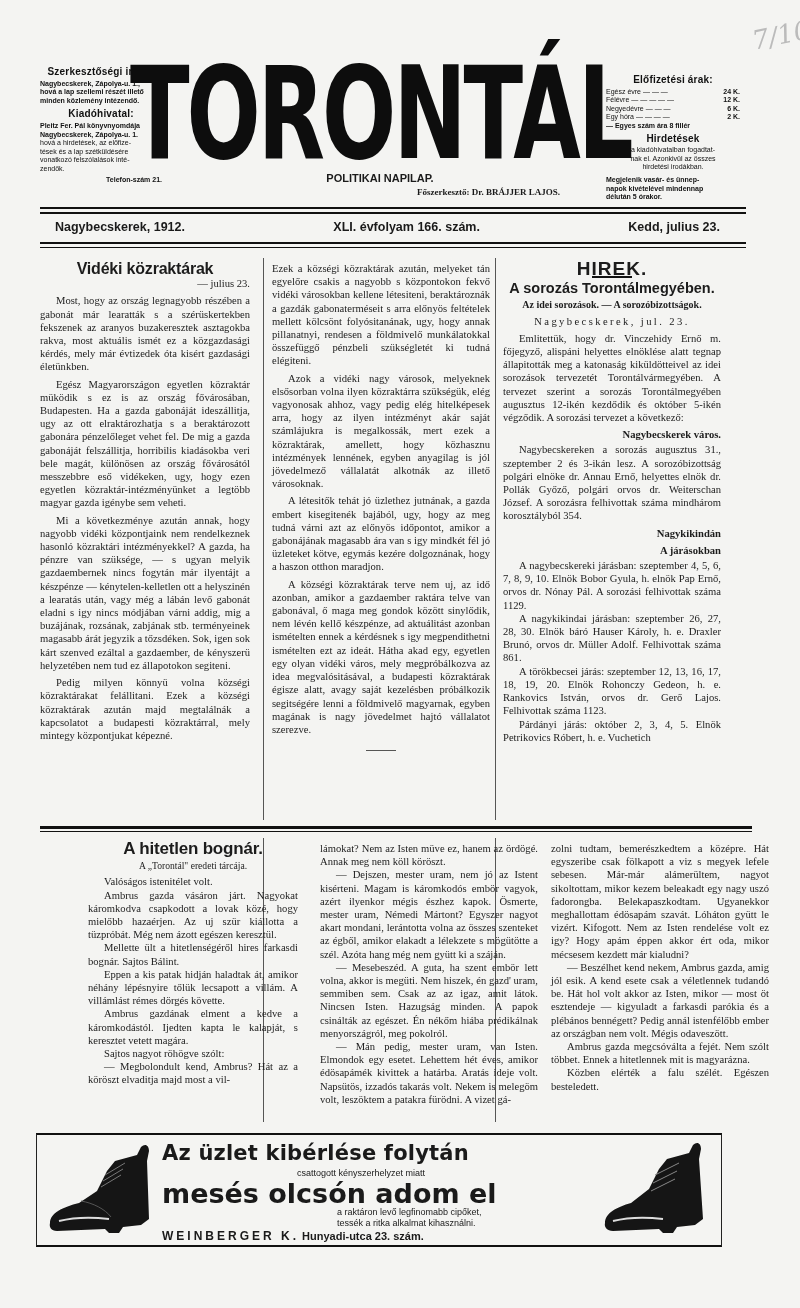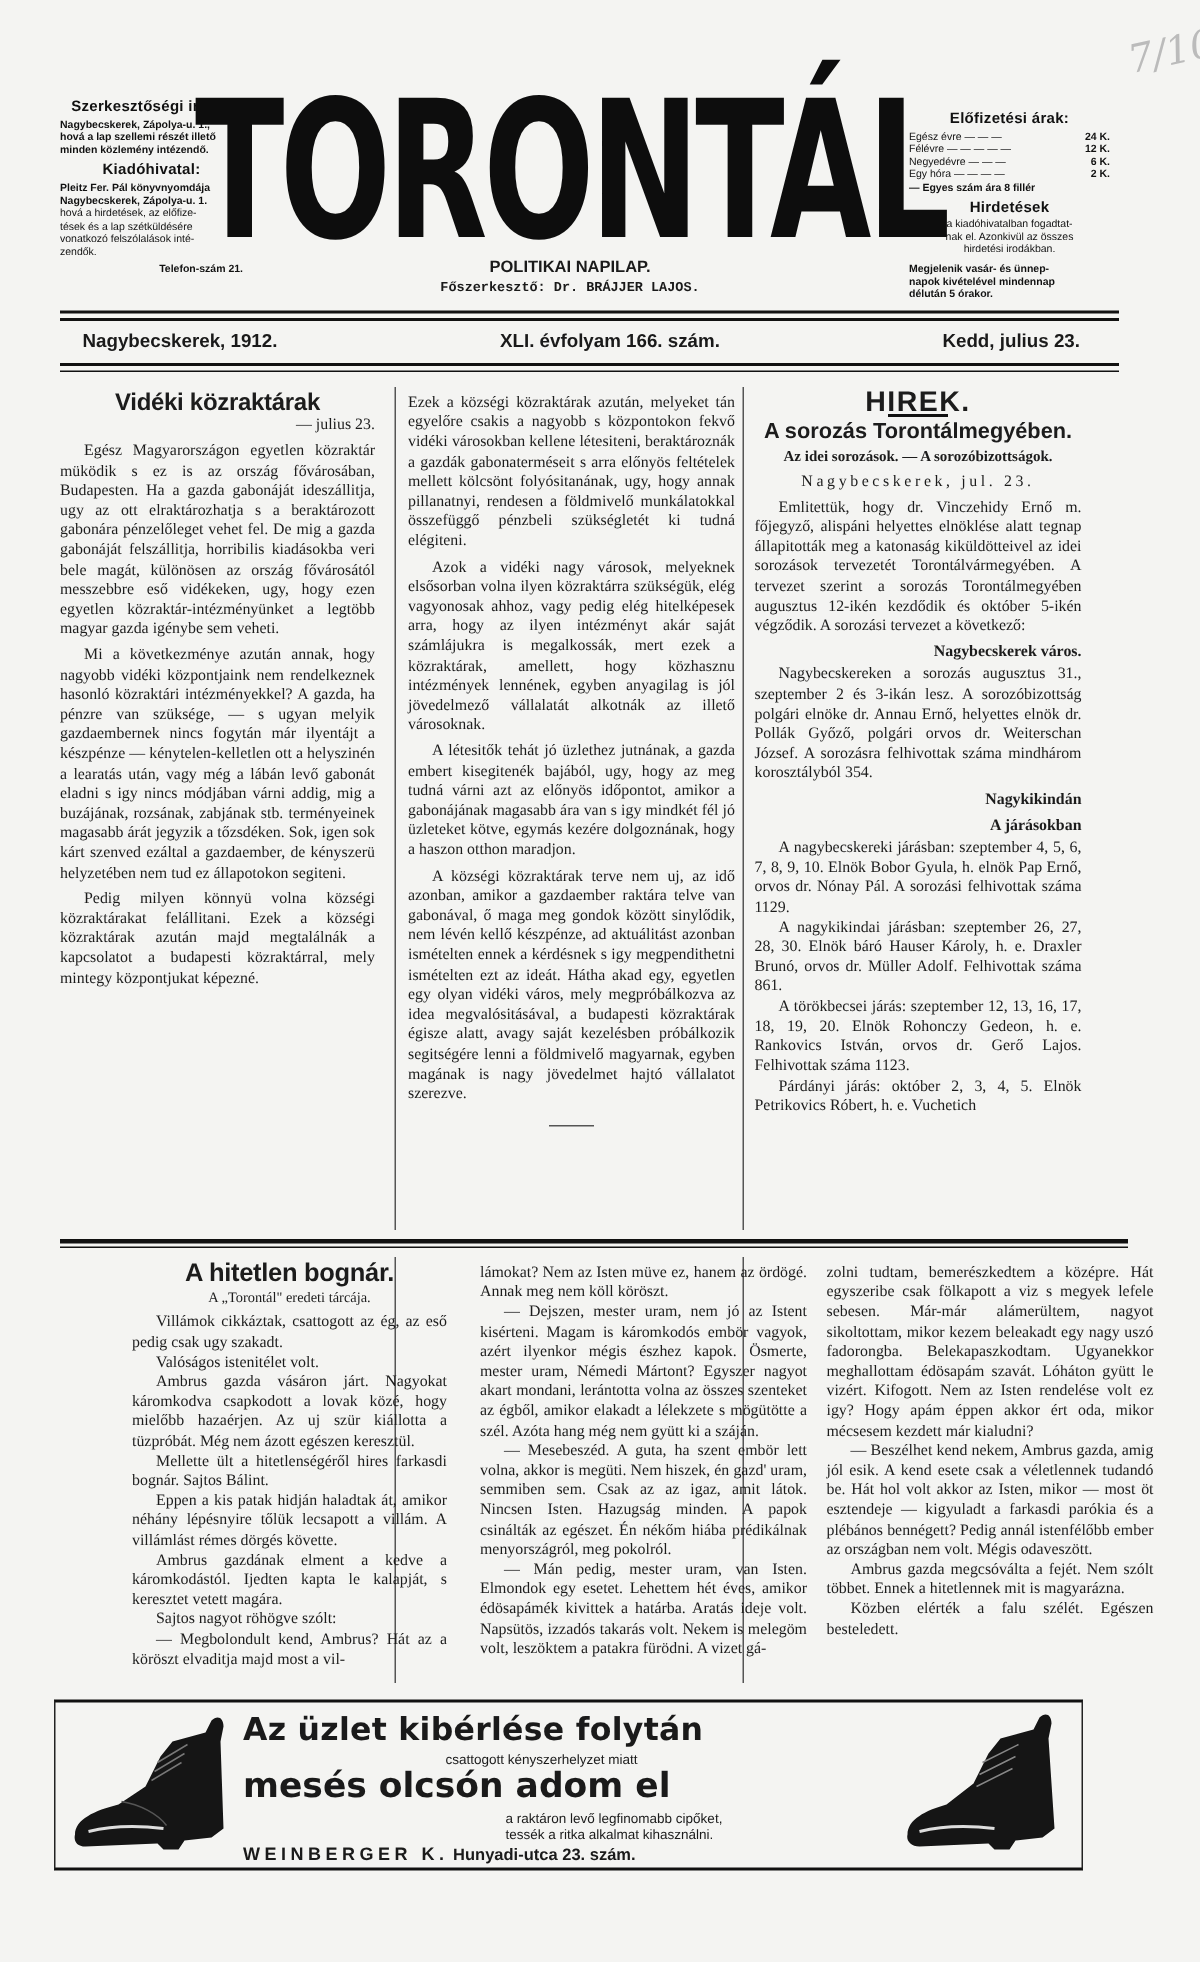--- a/index.html
+++ b/index.html
@@ -24,21 +24,21 @@
   .price-row { display: flex; justify-content: space-between; }
   .center { text-align: center; }
 
   
   .logo { left: 170px; top: 56px; width: 420px; height: 112px; display: flex; justify-content: center; align-items: flex-end; }
   .logo span {
     font-family: "DejaVu Sans", sans-serif; font-weight: bold; font-size: 118px; line-height: 100px;
     letter-spacing: -4px; color: #0d0d0d; transform: scaleX(0.74) scaleY(1.08); display: inline-block; transform-origin: center bottom;
   }
   .subtitle { left: 200px; top: 172px; width: 360px; text-align: center; font-family: "Liberation Sans", sans-serif; font-weight: bold; font-size: 11px; }
-  .editor { left: 200px; top: 187px; width: 360px; text-align: center; font-family: Liberation Mono, monospace; font-weight: bold; font-size: 9px; }
+  .editor { left: 200px; top: 187px; width: 360px; text-align: right; font-family: Liberation Serif, serif; font-weight: bold; font-size: 9px; }
 
   
   .rule { background: #111; }
   .r1 { left: 40px; top: 207px; width: 706px; height: 2px; }
   .r2 { left: 40px; top: 212px; width: 706px; height: 2px; }
   .r3 { left: 40px; top: 242px; width: 706px; height: 2px; }
   .r4 { left: 40px; top: 247px; width: 706px; height: 1px; }
   .dateline { left: 55px; top: 220px; width: 665px; display: flex; justify-content: space-between; font-family: "Liberation Sans", sans-serif; font-weight: bold; font-size: 12.5px; text-align: right; }
 
   
@@ -70,21 +70,21 @@
 
   .tarca-sub { text-align: center; font-size: 9.6px; margin-bottom: 3px; }
   .col.lower { top: 842px; margin-left: 48px; }
   .col.lower p { text-indent: 16px; }
   .col.lower p + p { margin-top: 0; }
 
   
   .ad { left: 36px; top: 1133px; width: 684px; height: 110px; border-top: 2px solid #111; border-bottom: 2px solid #111; border-left: 1px solid #222; border-right: 1px solid #222; }
   .ad-h1 { left: 125px; top: 6px; font-family: "DejaVu Sans", sans-serif; font-weight: bold; font-size: 21px; letter-spacing: 0.2px; }
   .ad-s1 { left: 228px; top: 33px; font-family: "Liberation Sans", sans-serif; font-size: 9px; }
-  .ad-h2 { left: 125px; top: 43px; font-family: "DejaVu Sans", sans-serif; font-weight: bold; font-size: 23px; text-align: center; }
+  .ad-h2 { left: 125px; top: 43px; font-family: "DejaVu Sans", sans-serif; font-weight: bold; font-size: 27px; text-align: center; }
   .ad-s2 { left: 226px; top: 72px; font-family: "Liberation Sans", sans-serif; font-size: 9px; line-height: 11px; text-align: right; width: 140px; }
   .ad-sig { left: 125px; top: 94px; font-family: "Liberation Sans", sans-serif; font-weight: bold; font-size: 11px; }
   .ad-sig .firm { letter-spacing: 3px; font-size: 12px; }
   .shoe { top: 6px; width: 112px; height: 98px; }
   .shoe-l { left: 8px; }
   .shoe-r { left: 564px; }
 </style>
 </head>
 <body>
 
@@ -149,20 +149,21 @@
 </div>
 <div class="abs rule r3"></div>
 <div class="abs rule r4"></div>
 
 <div class="abs vdiv vd1"></div>
 <div class="abs vdiv vd2"></div>
 
 <div class="abs col col1">
   <div class="art-title">Vidéki közraktárak</div>
   <div class="dateright">— julius 23.</div>
+  <p>Most, hogy az ország legnagyobb részében a gabonát már learatták s a szérüskertekben fekszenek az aranyos buzakeresztek asztagokba rakva, most aktuális ismét ez a közgazdasági kérdés, mely már évtizedek óta kisért gazdasági életünkben.</p>
   <p>Egész Magyarországon egyetlen közraktár müködik s ez is az ország fővárosában, Budapesten. Ha a gazda gabonáját ideszállitja, ugy az ott elraktározhatja s a beraktározott gabonára pénzelőleget vehet fel. De mig a gazda gabonáját felszállitja, horribilis kiadásokba veri bele magát, különösen az ország fővárosától messzebbre eső vidékeken, ugy, hogy ezen egyetlen közraktár-intézményünket a legtöbb magyar gazda igénybe sem veheti.</p>
   <p>Mi a következménye azután annak, hogy nagyobb vidéki központjaink nem rendelkeznek hasonló közraktári intézményekkel? A gazda, ha pénzre van szüksége, — s ugyan melyik gazdaembernek nincs fogytán már ilyentájt a készpénze — kénytelen-kelletlen ott a helyszinén a learatás után, vagy még a lábán levő gabonát eladni s igy nincs módjában várni addig, mig a buzájának, rozsának, zabjának stb. terményeinek magasabb árát jegyzik a tőzsdéken. Sok, igen sok kárt szenved ezáltal a gazdaember, de kényszerü helyzetében nem tud ez állapotokon segiteni.</p>
   <p>Pedig milyen könnyü volna községi közraktárakat felállitani. Ezek a községi közraktárak azután majd megtalálnák a kapcsolatot a budapesti közraktárral, mely mintegy központjukat képezné.</p>
 </div>
 
 <div class="abs col col2">
   <p style="text-indent:0">Ezek a községi közraktárak azután, melyeket tán egyelőre csakis a nagyobb s központokon fekvő vidéki városokban kellene létesiteni, beraktároznák a gazdák gabonaterméseit s arra előnyös feltételek mellett kölcsönt folyósitanának, ugy, hogy annak pillanatnyi, rendesen a földmivelő munkálatokkal összefüggő pénzbeli szükségletét ki tudná elégiteni.</p>
   <p>Azok a vidéki nagy városok, melyeknek elsősorban volna ilyen közraktárra szükségük, elég vagyonosak ahhoz, vagy pedig elég hitelképesek arra, hogy az ilyen intézményt akár saját számlájukra is megalkossák, mert ezek a közraktárak, amellett, hogy közhasznu intézmények lennének, egyben anyagilag is jól jövedelmező vállalatát alkotnák az illető városoknak.</p>
   <p>A létesitők tehát jó üzlethez jutnának, a gazda embert kisegitenék bajából, ugy, hogy az meg tudná várni azt az előnyös időpontot, amikor a gabonájának magasabb ára van s igy mindkét fél jó üzleteket kötve, egymás kezére dolgoznának, hogy a haszon otthon maradjon.</p>
   <p>A községi közraktárak terve nem uj, az idő azonban, amikor a gazdaember raktára telve van gabonával, ő maga meg gondok között sinylődik, nem lévén kellő készpénze, ad aktuálitást azonban ismételten ennek a kérdésnek s igy megpendithetni ismételten ezt az ideát. Hátha akad egy, egyetlen egy olyan vidéki város, mely megpróbálkozva az idea megvalósitásával, a budapesti közraktárak égisze alatt, avagy saját kezelésben próbálkozik segitségére lenni a földmivelő magyarnak, egyben magának is nagy jövedelmet hajtó vállalatot szerezve.</p>
@@ -190,21 +191,20 @@
 
 <div class="abs rule hr-mid1"></div>
 <div class="abs rule hr-mid2"></div>
 
 <div class="abs vdiv vd3"></div>
 <div class="abs vdiv vd4"></div>
 
 <div class="abs col col1 lower">
   <div class="art-title" style="font-size:17px;margin-bottom:4px">A hitetlen bognár.</div>
   <div class="tarca-sub">A „Torontál" eredeti tárcája.</div>
-  <p>Villámok cikkáztak, csattogott az ég, az eső pedig csak ugy szakadt.</p>
   <p>Valóságos istenitélet volt.</p>
   <p>Ambrus gazda vásáron járt. Nagyokat káromkodva csapkodott a lovak közé, hogy mielőbb hazaérjen. Az uj szür kiállotta a tüzpróbát. Még nem ázott egészen keresztül.</p>
   <p>Mellette ült a hitetlenségéről hires farkasdi bognár. Sajtos Bálint.</p>
   <p>Eppen a kis patak hidján haladtak át, amikor néhány lépésnyire tőlük lecsapott a villám. A villámlást rémes dörgés követte.</p>
   <p>Ambrus gazdának elment a kedve a káromkodástól. Ijedten kapta le kalapját, s keresztet vetett magára.</p>
   <p>Sajtos nagyot röhögve szólt:</p>
   <p>— Megbolondult kend, Ambrus? Hát az a köröszt elvaditja majd most a vil-</p>
 </div>
 <div class="abs col col2 lower">
   <p style="text-indent:0">lámokat? Nem az Isten müve ez, hanem az ördögé. Annak meg nem köll köröszt.</p>

